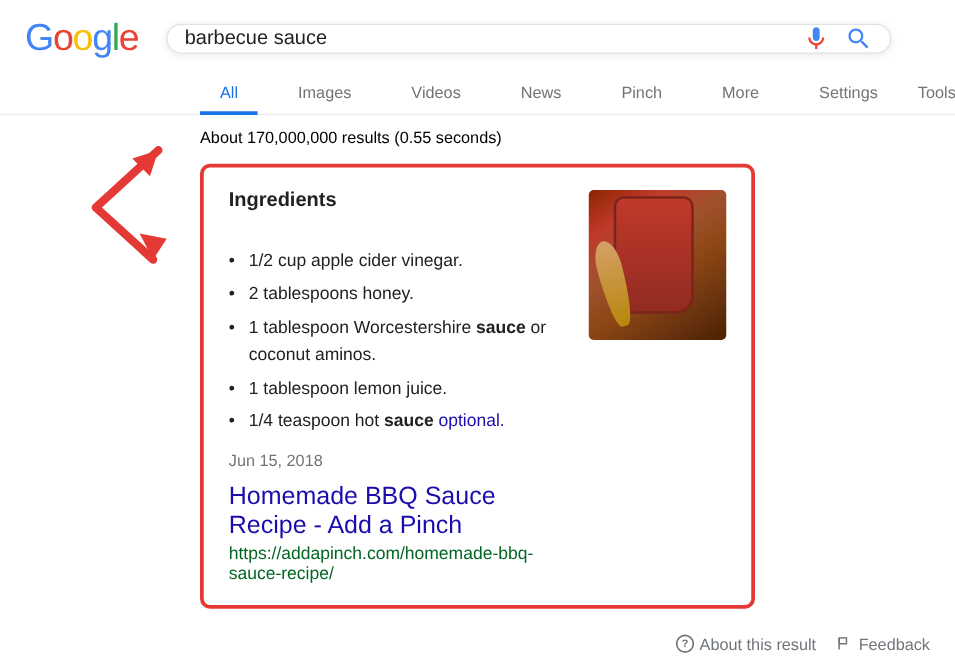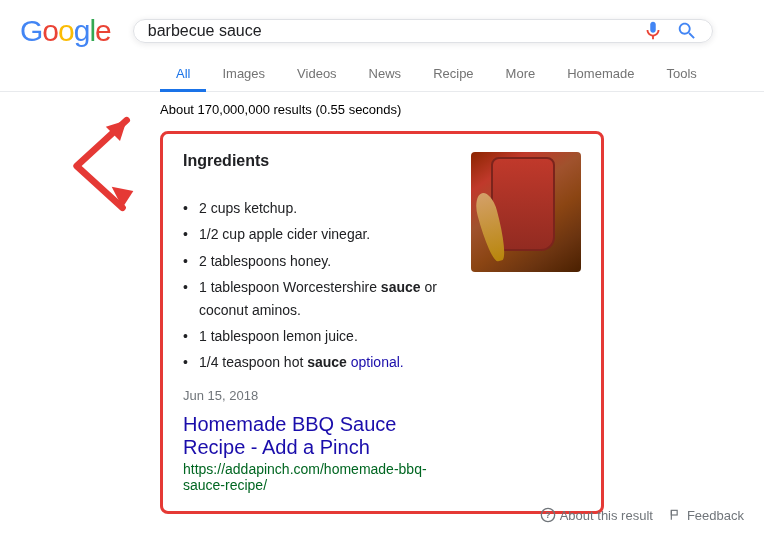--- a/index.html
+++ b/index.html
@@ -68,21 +68,21 @@
       align-items: center;
       justify-content: center;
     }
 
     
     .nav-tabs {
       display: flex;
       align-items: flex-end;
       padding: 10px 160px 0 160px;
       border-bottom: 1px solid #e8eaed;
-      gap: 0;
+      gap: 16px;
     }
 
     .nav-tab {
       padding: 8px 16px;
       font-size: 13px;
       color: #737373;
       cursor: pointer;
       border-bottom: 3px solid transparent;
       margin-bottom: -1px;
       white-space: nowrap;
@@ -271,24 +271,24 @@
       </div>
     </div>
   </div>
 </div>
 
 <div class="nav-tabs">
   <div class="nav-tab active">All</div>
   <div class="nav-tab">Images</div>
   <div class="nav-tab">Videos</div>
   <div class="nav-tab">News</div>
-  <div class="nav-tab">Recipe</div>
+  <div class="nav-tab">Pinch</div>
   <div class="nav-tab">More</div>
   <div class="nav-right">
-    <div class="nav-tab">Homemade</div>
+    <div class="nav-tab">Settings</div>
     <div class="nav-tab">Tools</div>
   </div>
 </div>
 
 <div class="results-count">About 170,000,000 results (0.55 seconds)</div>
 
 <div class="main-content">
 
   <svg class="arrow-annotation" viewBox="0 0 120 130" xmlns="http://www.w3.org/2000/svg">
 
@@ -296,21 +296,20 @@
 
     <polygon points="80,10 55,18 72,35" fill="#e53935"></polygon>
 
     <polygon points="75,115 62,90 88,95" fill="#e53935"></polygon>
   </svg>
 
   <div class="featured-snippet">
     <div class="snippet-content">
       <div class="snippet-title">Ingredients</div>
       <ul class="snippet-list">
-        <li>2 cups ketchup.</li>
         <li>1/2 cup apple cider vinegar.</li>
         <li>2 tablespoons honey.</li>
         <li>1 tablespoon Worcestershire <strong>sauce</strong> or coconut aminos.</li>
         <li>1 tablespoon lemon juice.</li>
         <li>1/4 teaspoon hot <strong>sauce</strong> <a href="#" style="color:#1a0dab;">optional.</a></li>
       </ul>
       <div class="snippet-date">Jun 15, 2018</div>
       <a href="#" class="snippet-link-title">Homemade BBQ Sauce Recipe - Add a Pinch</a>
       <div class="snippet-url">https://addapinch.com/homemade-bbq-sauce-recipe/</div>
     </div>

